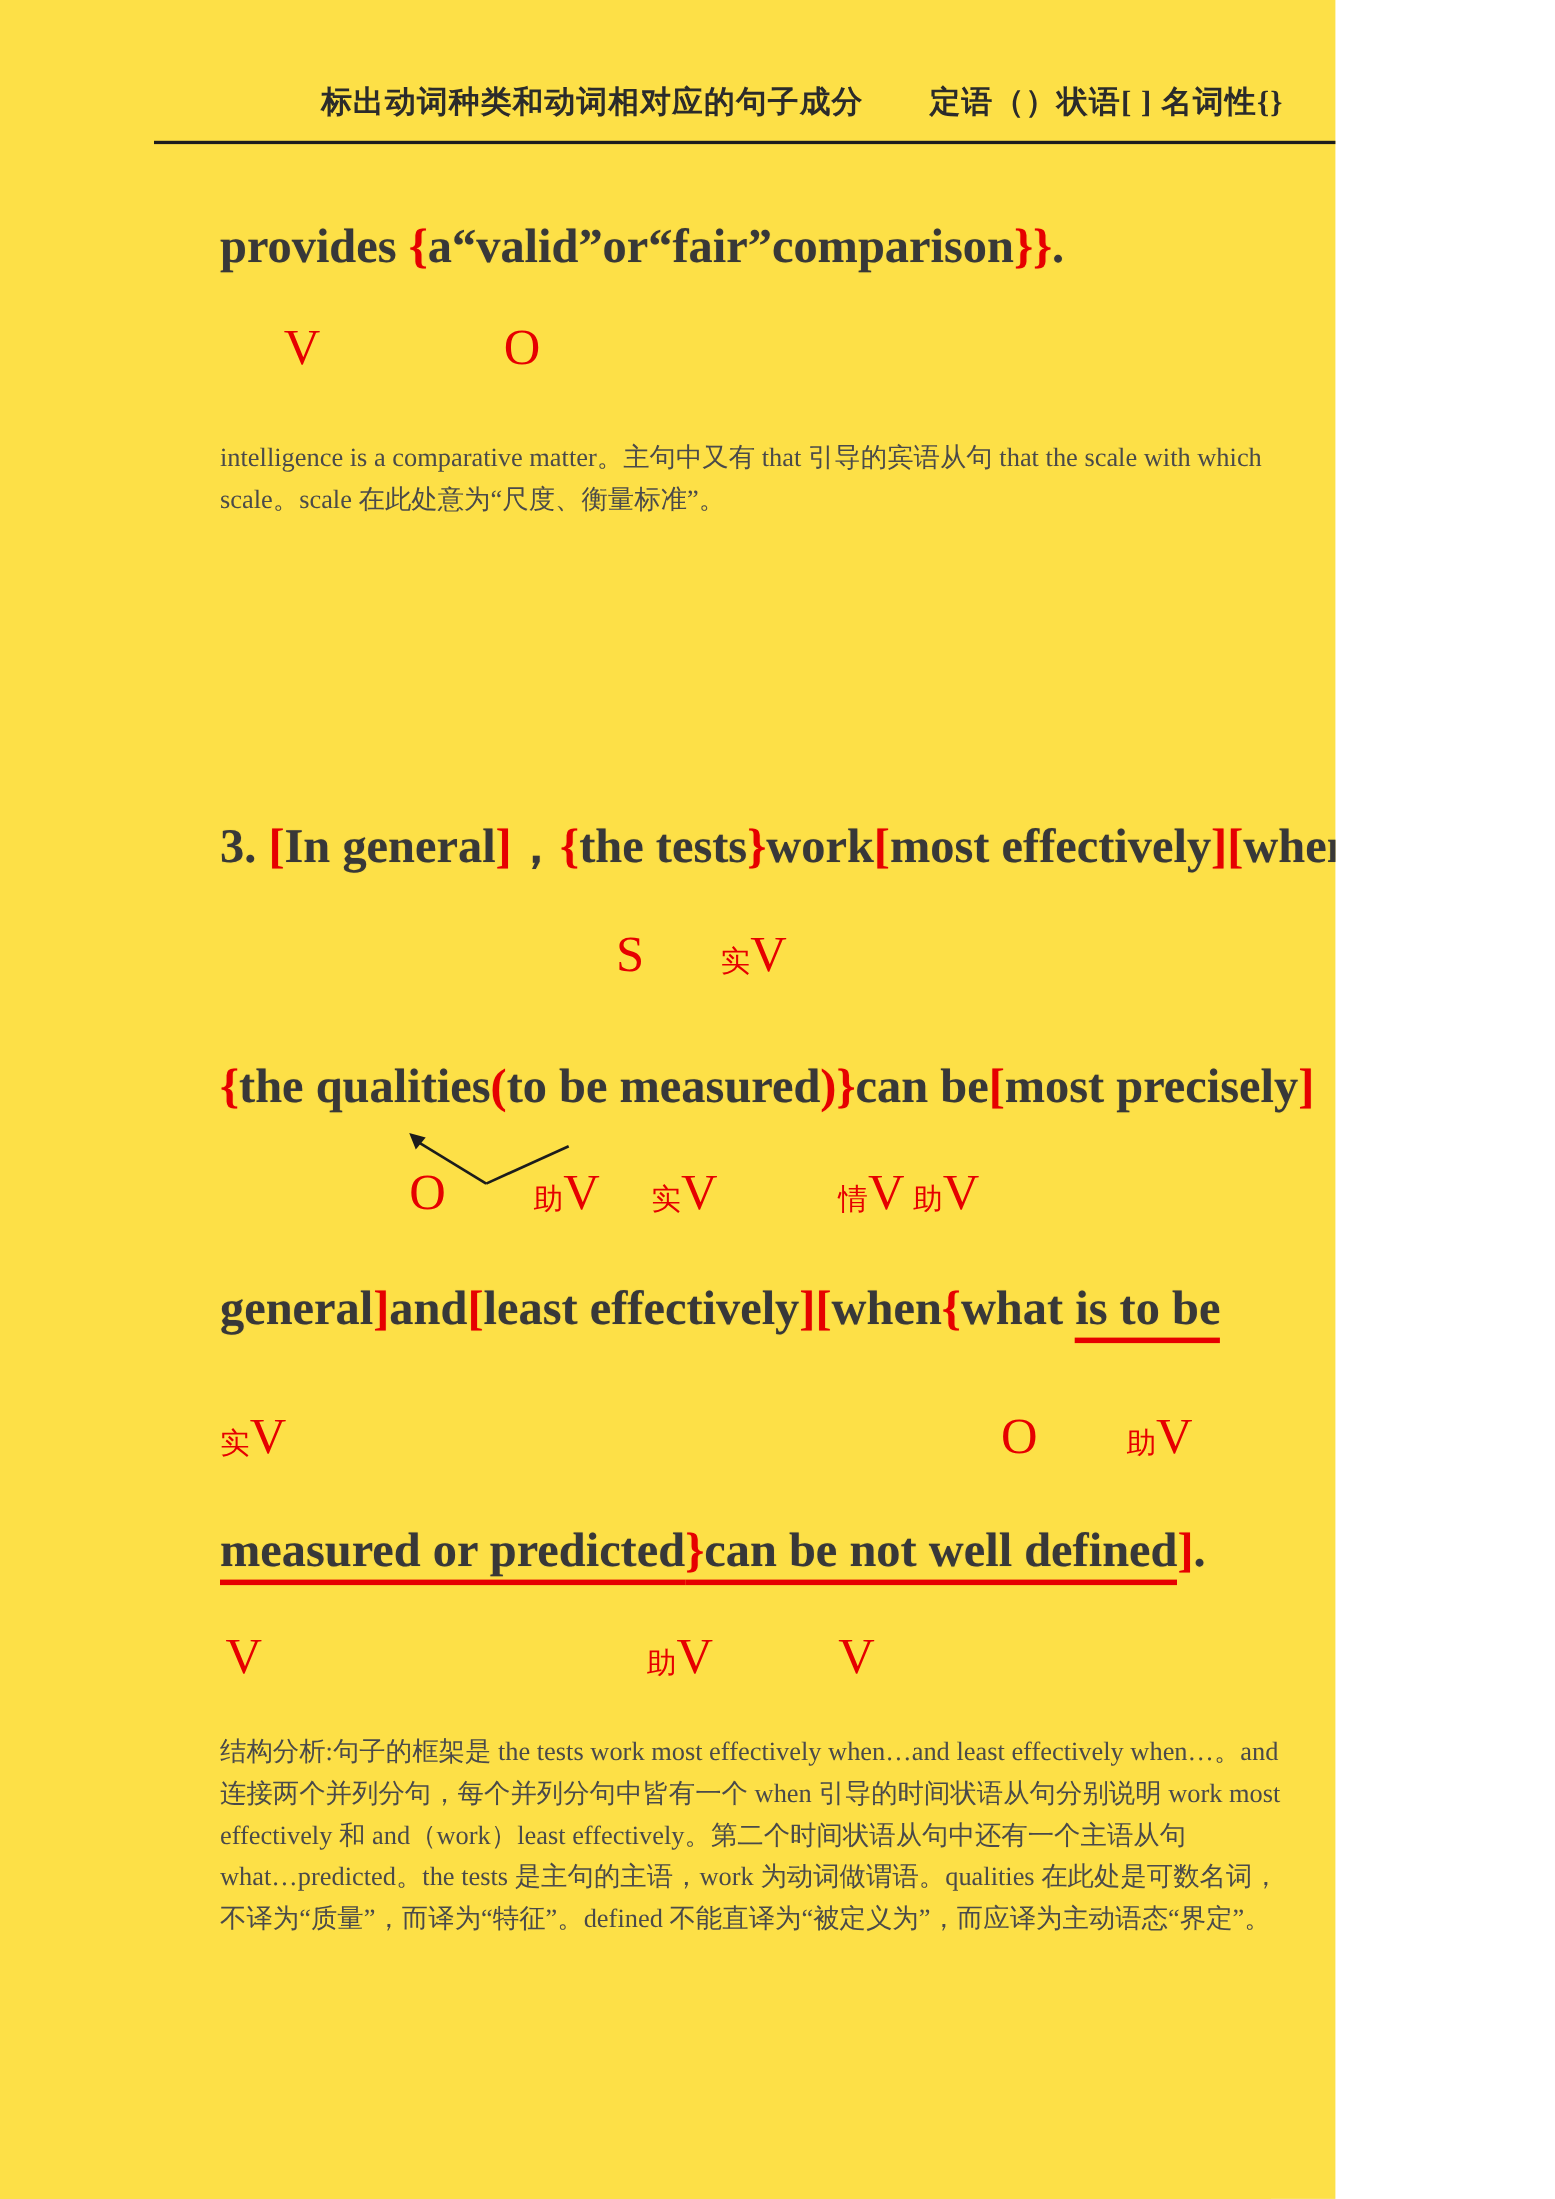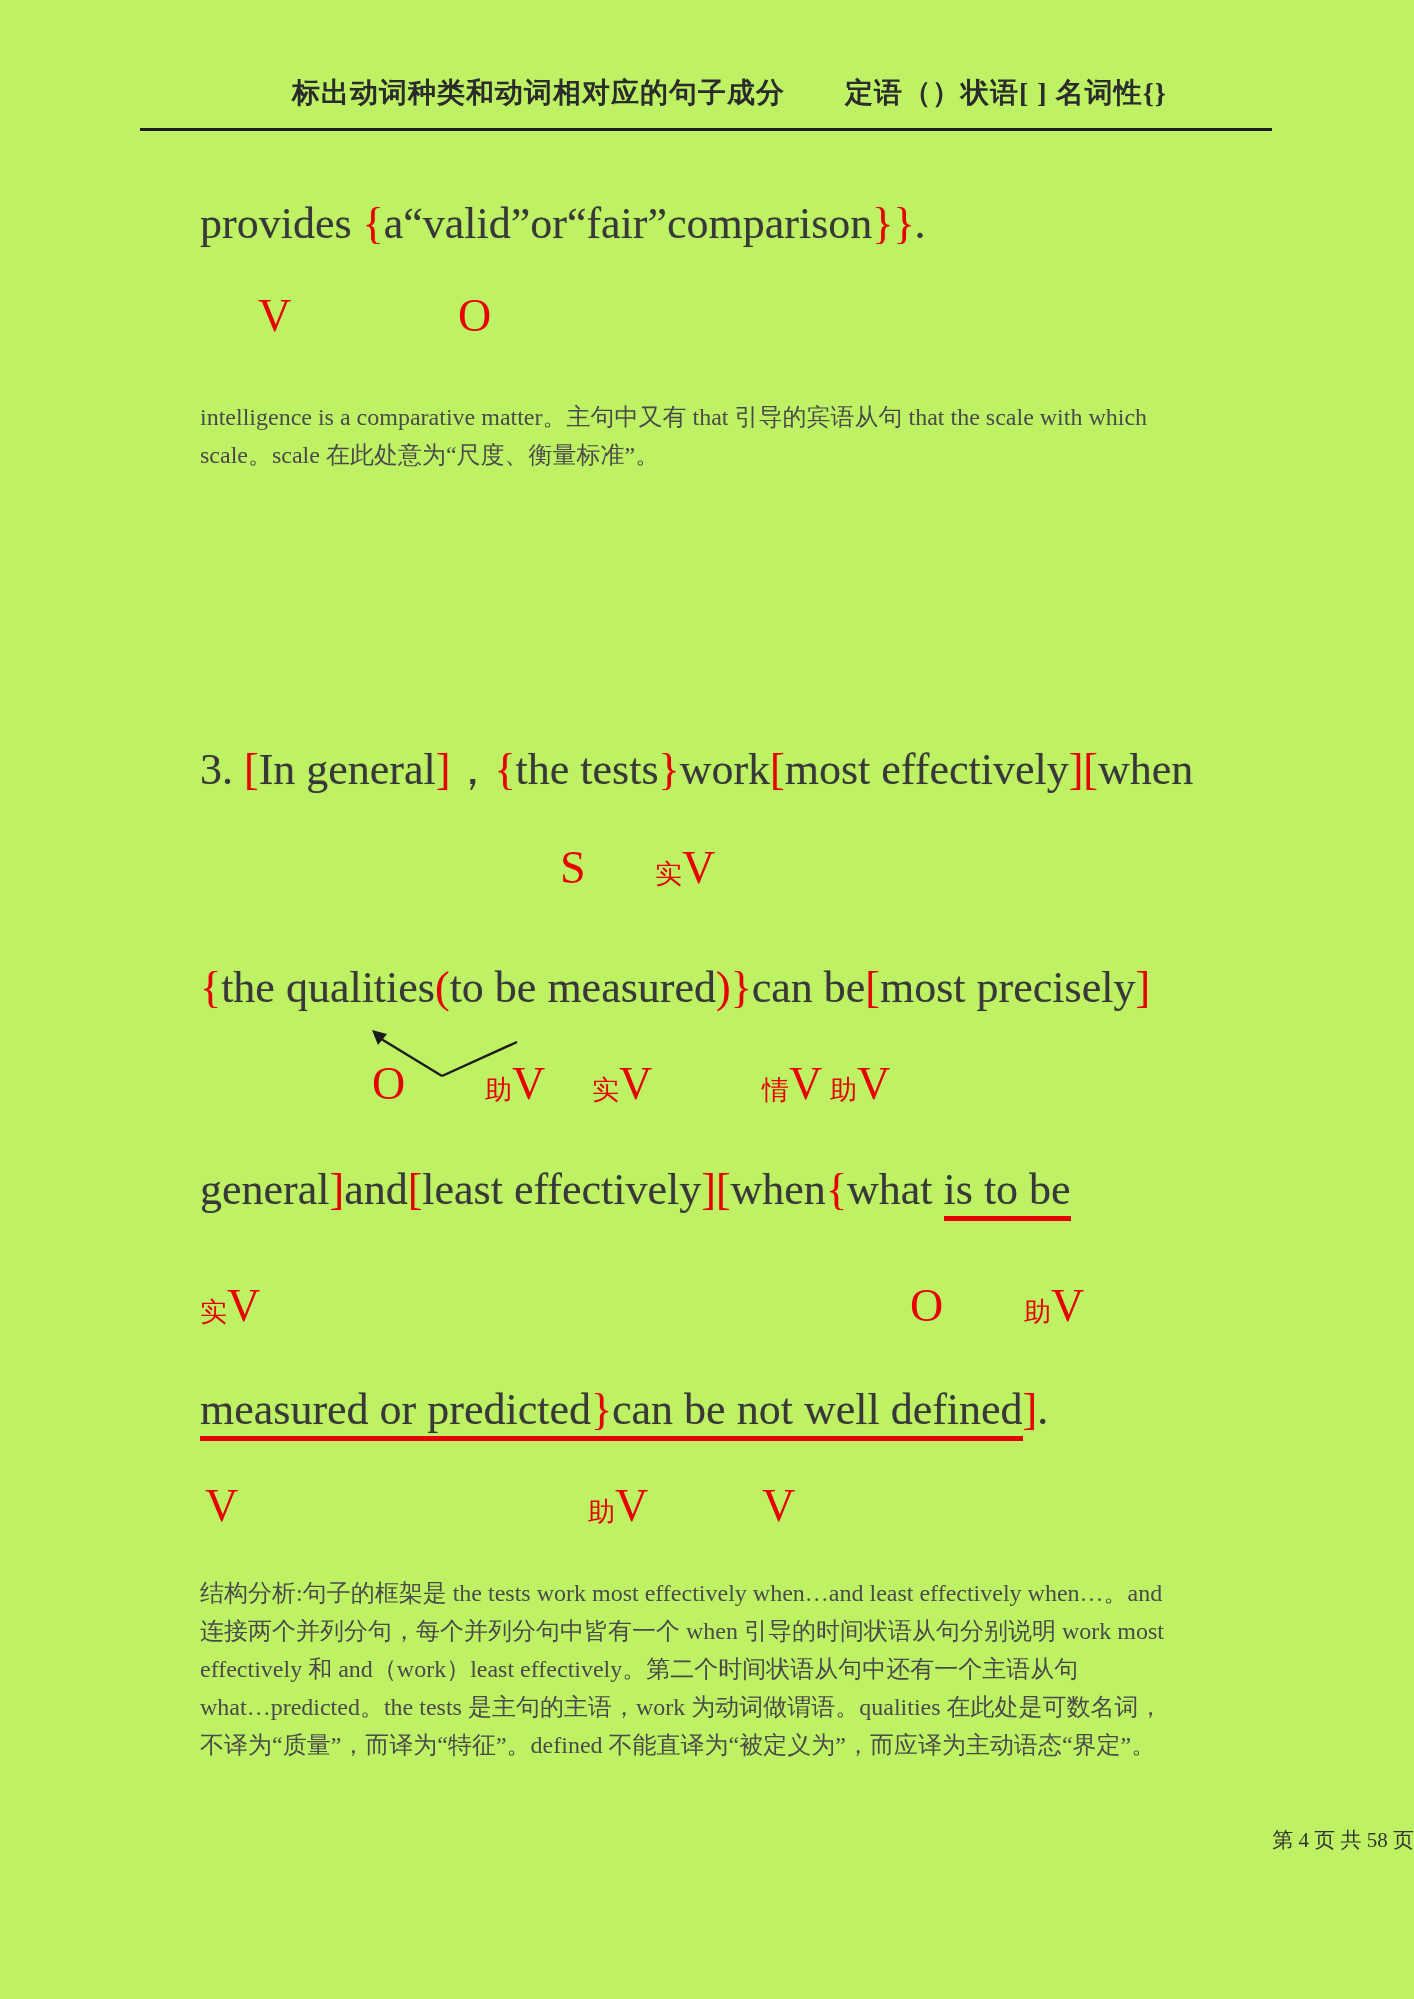--- a/index.html
+++ b/index.html
@@ -1,38 +1,38 @@
 <!DOCTYPE html>
 <html><head>
 <meta charset="utf-8">
 <style>
   html,body{margin:0;padding:0;background:#ffffff;}
   .page{
     position:relative;
-    width:1414px;height:1999px;
-    background:#bef264;
+    width:1214px;height:1999px;
+    background:#fde047;
     font-family:"Liberation Serif","DejaVu Serif",serif;
     overflow:hidden;
   }
   
   .hdr{
     position:absolute;top:74px;
     font-size:28px;font-weight:bold;color:#2b2b2b;
     white-space:nowrap;letter-spacing:1px;
   }
   .hdr-left{left:292px;}
   .hdr-right{left:845px;}
   .hdr-rule{
     position:absolute;top:128px;left:140px;width:1132px;height:3px;
     background:#1d1d1d;
   }
   
   .sent{
     position:absolute;left:200px;
-    font-size:44px;font-weight:normal;color:#383838;
+    font-size:44px;font-weight:bold;color:#383838;
     white-space:nowrap;line-height:56px;
     text-shadow:0 0 1px rgba(60,60,60,.35);
   }
   .seg-d{color:#383838;}
   .seg-r{color:#e60000;text-shadow:0 0 1px rgba(230,0,0,.3);}
   .seg-du{color:#383838;border-bottom:5px solid #e60000;padding-bottom:2px;}
   .seg-ru{color:#e60000;border-bottom:5px solid #e60000;padding-bottom:2px;text-shadow:0 0 1px rgba(230,0,0,.3);}
   
   .mrow{
     position:absolute;left:0;width:1414px;height:58px;

